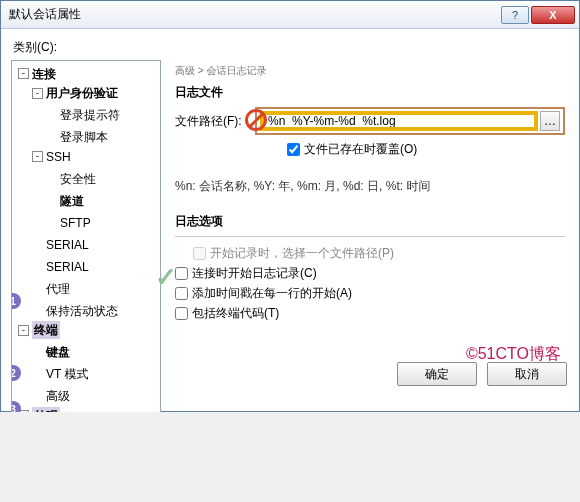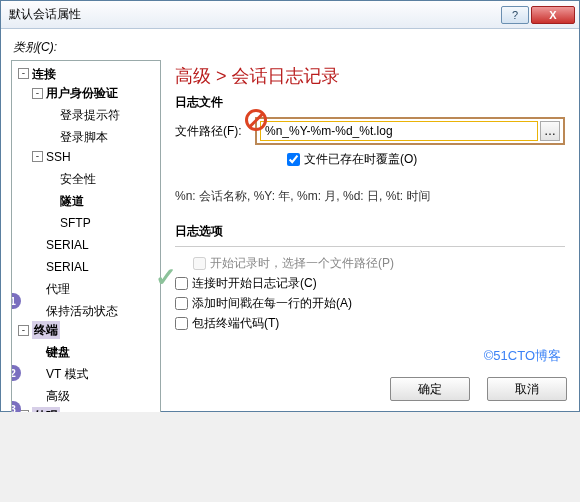--- a/index.html
+++ b/index.html
@@ -3,51 +3,51 @@
 <meta charset="utf-8">
 <style>
 * { box-sizing: border-box; margin: 0; padding: 0; font-family: "Microsoft YaHei", "SimSun", sans-serif; font-size: 12px; }
 body { background: #f0f0f0; }
 .window { width: 580px; height: 412px; background: #fff; border: 1px solid #5a7fa0; position: relative; }
 .titlebar { height: 28px; background: linear-gradient(#fdfdfe,#e8eef6); border-bottom: 1px solid #b8c8da; display: flex; align-items: center; padding: 0 4px 0 8px; }
 .titlebar .title { flex: 1; color: #000; }
 .tb-btn { width: 28px; height: 18px; margin-left: 2px; border: 1px solid #6a8fb1; border-radius: 2px; display: flex; align-items: center; justify-content: center; background: linear-gradient(#f4f8fc,#d4e3f2); font-size: 11px; color: #2a4a66; cursor: default; }
 .tb-close { width: 44px; background: linear-gradient(#e99,#c9302c); border-color: #a02020; color: #fff; font-weight: bold; }
 .body { position: absolute; top: 28px; left: 0; right: 0; bottom: 0; padding: 8px 10px 10px 10px; }
-.cat-label { margin: 2px 0 4px 2px; font-style: italic; }
+.cat-label { margin: 2px 0 4px 2px; }
 .columns { display: flex; height: 420px; }
 .tree-wrap { width: 150px; border: 1px solid #9aa; background: #fff; overflow: auto; padding: 2px 0; position: relative; }
 .tree-wrap ul { list-style: none; padding-left: 14px; }
 .tree-wrap > ul { padding-left: 4px; }
 .tree-wrap li { line-height: 18px; white-space: nowrap; position: relative; }
 .tn { display: inline-flex; align-items: center; padding: 0 2px; cursor: default; }
 .tog { width: 11px; height: 11px; border: 1px solid #888; margin-right: 3px; text-align: center; line-height: 8px; font-size: 10px; background: #fff; color: #444; }
 .spacer { width: 14px; display: inline-block; }
 .hl-row { background: #d7cfe8; display: inline-block; padding: 0 2px; }
 .num-badge { position: absolute; left: -7px; width: 16px; height: 16px; border-radius: 50%; background: #7a6fbf; color: #fff; display: flex; align-items: center; justify-content: center; font-size: 10px; font-weight: bold; z-index: 5; }
 .right { flex: 1; padding: 4px 4px 4px 14px; position: relative; }
-.crumb { color: #b91c1c; font-size: 18px; }
+.crumb { color: #737373; font-size: 10px; }
 .sect { font-weight: bold; margin: 6px 0 6px 0; font-size: 12px; }
 .row { display: flex; align-items: center; margin: 4px 0; }
 .row .lbl { width: 80px; }
 .path-box { flex: 1; border: 2px solid #b85; padding: 2px 3px; display: flex; align-items: center; background: #fff; }
-.path-box input { flex: 1; border: 1px solid #eab308; height: 20px; padding: 0 4px; }
+.path-box input { flex: 1; border: 4px solid #eab308; height: 20px; padding: 0 4px; }
 .dots { width: 20px; height: 20px; border: 1px solid #aaa; margin-left: 2px; background: linear-gradient(#fafafa,#e4e4e4); display: flex; align-items: center; justify-content: center; }
 .cb-row { display: flex; align-items: center; margin: 3px 0 3px 0px; }
 .cb-row input { margin-right: 4px; }
 .cb-indent { margin-left: 90px; }
 .nope { position: absolute; left: 84px; top: 49px; width: 22px; height: 22px; border: 3px solid #d42; border-radius: 50%; }
 .nope::after { content: ""; position: absolute; left: -2px; top: 7px; width: 20px; height: 3px; background: #d42; transform: rotate(-45deg); }
 .legend { color: #333; margin: 20px 0 18px 0; }
 hr.sep { border: none; border-top: 1px solid #ccc; margin: 4px 0 8px 0; }
 .disabled { color: #888; }
 .check-tick { position: absolute; left: -6px; top: 202px; color: #8cc29a; font-size: 26px; font-weight: bold; }
-.btn-row { position: absolute; right: 12px; bottom: 10px; display: flex; gap: 17px; }
+.btn-row { position: absolute; right: 12px; bottom: 25px; display: flex; gap: 10px; }
 .dlg-btn { width: 80px; height: 24px; border: 1px solid #8a8a8a; background: linear-gradient(#fefefe,#e2e2e2); border-radius: 2px; display: flex; align-items: center; justify-content: center; cursor: default; }
-.watermark { position: absolute; right: 18px; bottom: 46px; color: #3b82f6; font-size: 13px; }
+.watermark { position: absolute; right: 18px; bottom: 46px; color: #be185d; font-size: 16px; }
 .bold { font-weight: bold; }
 </style>
 </head>
 <body>
 
 <div class="window">
   <div class="titlebar">
     <span class="title">默认会话属性</span>
     <div class="tb-btn">?</div>
     <div class="tb-btn tb-close">X</div>

